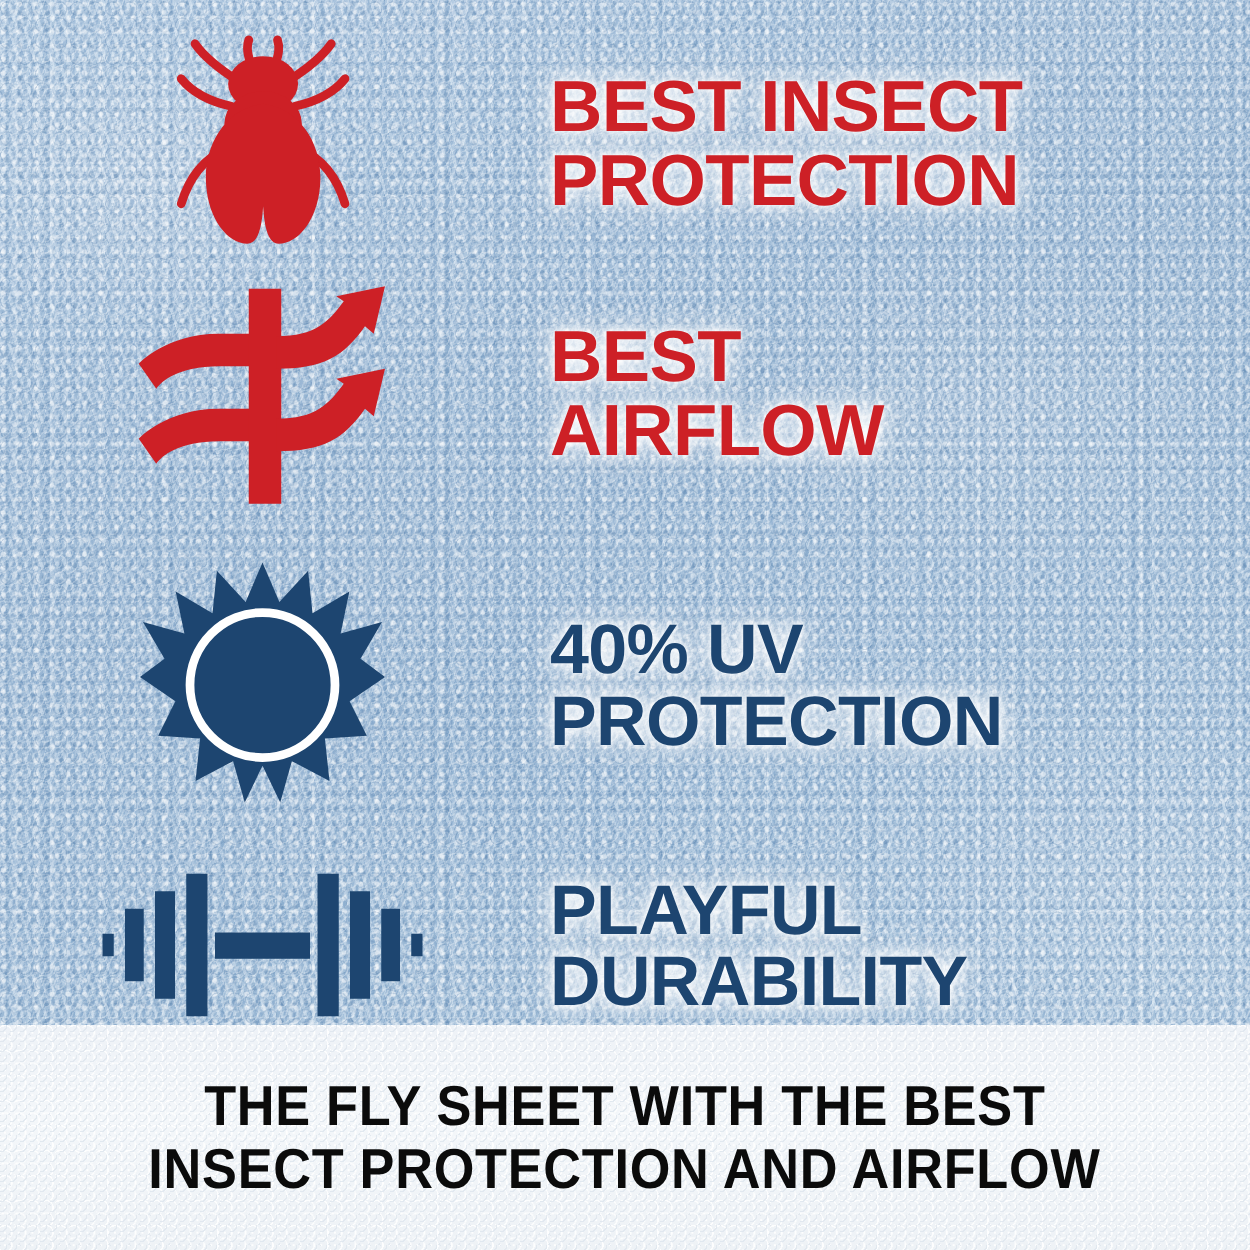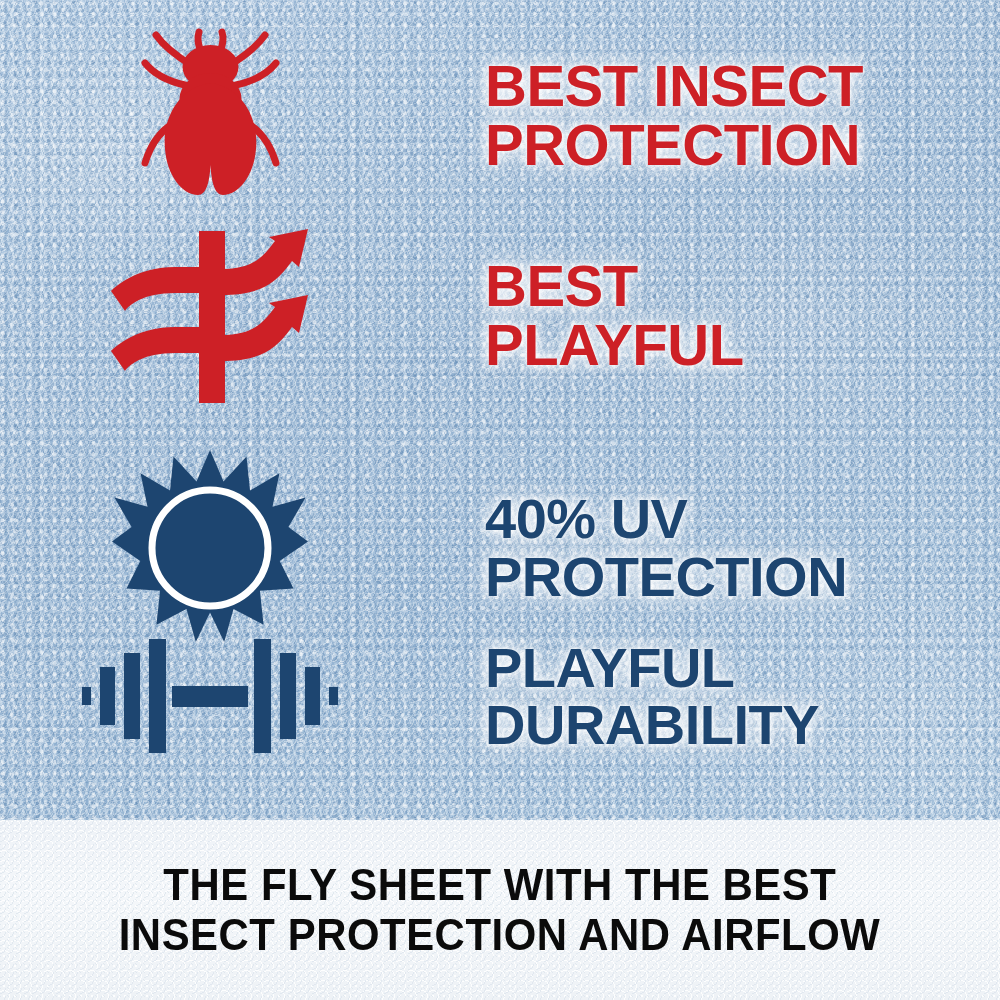--- a/index.html
+++ b/index.html
@@ -104,21 +104,20 @@
     transform: scaleX(0.93);
   }
 
   
   .feature-row {
     position: absolute;
     display: flex;
     align-items: center;
     left: 0;
     width: 1000px;
-    gap: 45px;
   }
   .icon-cell {
     width: 420px;
     display: flex;
     align-items: center;
     justify-content: center;
     flex: 0 0 420px;
   }
   .text-cell {
     flex: 1 1 auto;
@@ -149,21 +148,21 @@
       0 0 5px rgba(255,255,255,0.95),
       0 0 11px rgba(255,255,255,0.88),
       0 0 20px rgba(255,255,255,0.72),
       0 0 30px rgba(255,255,255,0.48);
   }
 
   
   #row-insect   { top: 20px;  height: 190px; }
   #row-airflow  { top: 215px; height: 200px; }
   #row-uv       { top: 440px; height: 215px; }
-  #row-durability { top: 616px; height: 160px; }
+  #row-durability { top: 676px; height: 160px; }
 
   svg { display: block; overflow: visible; }
 </style>
 </head>
 <body>
 
 <div class="poster">
 
   <div class="fabric-panel">
     <div class="fabric-noise"></div>
@@ -221,21 +220,21 @@
                  C172 62 156 72 118 72 Z" fill="#cd2026"></path>
 
         <path d="M118 138 L118 112
                  C150 112 160 100 172 84
                  L166 80 L205 72 L196 110 L189 104
                  C172 128 156 138 118 138 Z" fill="#cd2026"></path>
       </svg>
     </div>
     <div class="text-cell">
       <div class="feature-text red">BEST
-PLAYFUL</div>
+AIRFLOW</div>
     </div>
   </div>
 
   <div class="feature-row" id="row-uv">
     <div class="icon-cell">
       <svg width="200" height="200" viewBox="0 0 200 200" aria-hidden="true">
 
         <polygon fill="#1d4570" points="
           100,2 113.5,33.5 136.5,8.5 140,42.6 169.5,25.2 162.5,58.7 195.6,49.5
           178.4,79.0 198,93.5 169.7,113.0 183.5,140.5 149.9,142.8 153.6,176.8

